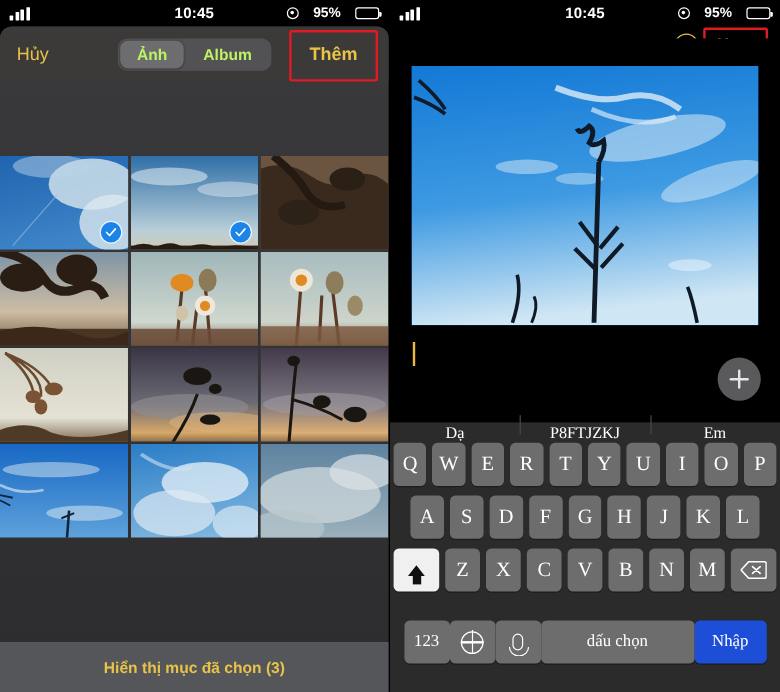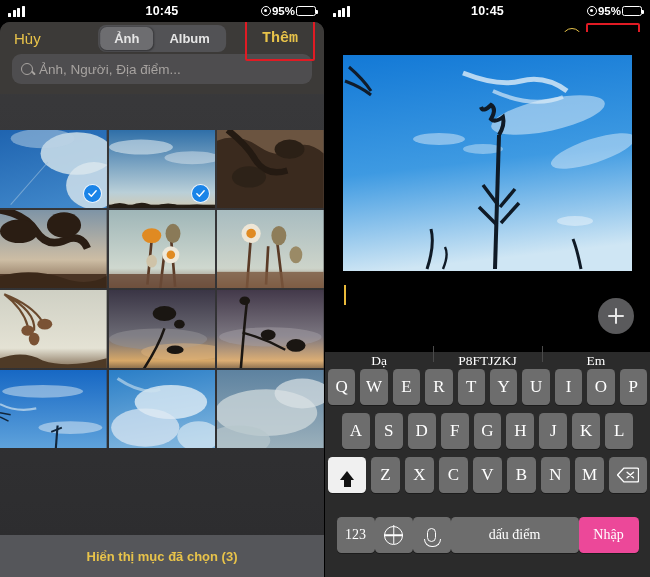--- a/index.html
+++ b/index.html
@@ -14,45 +14,45 @@
   .statusbar { position:relative; height:22px; display:flex; align-items:center;
                padding:0 8px; color:#fff; font-size:11px; font-weight:bold; }
   .sb-left { display:flex; align-items:flex-end; gap:1.5px; height:11px; }
   .sb-bar { width:3px; background:#fff; border-radius:0.5px; }
   .sb-bar.b1 { height:4px; }
   .sb-bar.b2 { height:6.5px; }
   .sb-bar.b3 { height:9px; }
   .sb-bar.b4 { height:11px; }
   .sb-time { position:absolute; left:0; right:0; text-align:center; font-size:12.5px;
              font-weight:bold; letter-spacing:.2px; }
-  .sb-right { margin-left:auto; display:flex; align-items:center; gap:1px; z-index:2; }
+  .sb-right { margin-left:auto; display:flex; align-items:center; gap:12px; z-index:2; }
   .loc-icon { width:10px; height:10px; border:1.4px solid #fff; border-radius:50%;
               position:relative; }
   .loc-icon:after { content:""; position:absolute; left:2.2px; top:2.2px; width:3px;
               height:3px; background:#fff; border-radius:50%; }
   .sb-pct { font-size:11.5px; font-weight:bold; }
   .batt { width:20px; height:10px; border:1.3px solid #fff; border-radius:2.5px;
           position:relative; padding:1px; }
   .batt:after { content:""; position:absolute; right:-3px; top:3px; width:1.6px; height:4px;
           background:#fff; border-radius:0 1px 1px 0; }
   .batt-fill { height:100%; background:#fff; border-radius:1px; }
 
   
   .sheet { position:absolute; top:22px; left:0; right:0; bottom:0;
            background:linear-gradient(#3a3a3c, #2c2c2e); border-radius:10px 10px 0 0;
            overflow:hidden; }
-  .sheet-header { position:relative; height:32px; display:flex; align-items:center;
+  .sheet-header { position:relative; height:46px; display:flex; align-items:center;
                   padding:0 14px; background:#3c3a38; }
   .btn-huy { color:#e8c34a; font-size:15px; }
   .seg { position:absolute; left:50%; transform:translateX(-50%);
          background:#525255; border-radius:8px; padding:2px; display:flex; gap:2px; }
-  .seg-item { padding:4px 14px; border-radius:6.5px; color:#e5e5e5; font-size:13px;
+  .seg-item { padding:4px 14px; border-radius:6.5px; color:#bef264; font-size:13px;
               font-weight:600; }
   .seg-item.active { background:#6d6d70; box-shadow:0 0.5px 2px rgba(0,0,0,.4); }
-  .btn-them-wrap { margin-left:auto; position:relative;font-family:Liberation Mono, monospace; }
+  .btn-them-wrap { margin-left:auto; position:relative; }
   .btn-them { color:#e8c34a; font-size:15px; font-weight:600; padding:6px 12px; }
   .hl-box { position:absolute; border:2.5px solid #e01b24; border-radius:2px;
             pointer-events:none; }
 
   .searchbar { padding:0 12px 10px; background:#3c3a38; }
   .search-field { height:30px; background:rgba(118,118,128,.32); border-radius:9px;
                   display:flex; align-items:center; padding:0 9px; gap:6px; }
   .search-ph { color:#a7a3a0; font-size:13.5px; }
   .mag { width:12px; height:12px; border:1.6px solid #a7a3a0; border-radius:50%;
          position:relative; flex:none; }
@@ -109,21 +109,21 @@
   .key { background:#6d6d6d; color:#fff; border-radius:4.5px; height:36px;
          display:flex; align-items:center; justify-content:center; font-size:17px;
          box-shadow:0 1px 0 rgba(0,0,0,.35); flex:1; }
   .krow.r1 .key { max-width:28px; }
   .krow.r2 { padding:0 17px; }
   .krow.r2 .key { max-width:28px; }
   .key.wide { flex:0 0 38px; }
   .key.light { background:#f0f0f0; }
   .key.space { flex:0 0 128px; font-size:14px; }
   .key.fn { flex:0 0 38px; font-size:14px; }
-  .key.enter { flex:0 0 60px; font-size:14px; background:#ec4899; }
+  .key.enter { flex:0 0 60px; font-size:14px; background:#1d4ed8; }
   .krow.r4 { padding:16px 3px; gap:0;text-align:right; }
   .arrow-up { width:0; height:0; border-left:7px solid transparent; border-right:7px solid transparent;
         border-bottom:9px solid #111; position:relative; }
   .arrow-up:after { content:""; position:absolute; left:-3.5px; top:9px; width:7px; height:7px;
         background:#111; }
   .del { position:relative; width:22px; height:16px; }
   .del svg { width:22px; height:16px; }
   .globe { width:19px; height:19px; border:1.5px solid #fff; border-radius:50%; position:relative; }
   .globe:before { content:""; position:absolute; left:50%; top:-1.5px; width:1.5px; height:19px;
         background:#fff; transform:translateX(-50%); }
@@ -162,26 +162,20 @@
         <div class="seg">
           <div class="seg-item active">Ảnh</div>
           <div class="seg-item">Album</div>
         </div>
         <div class="btn-them-wrap">
           <div class="btn-them">Thêm</div>
           <div class="hl-box" style="left:-5px;top:-6px;right:-5px;bottom:-8px;"></div>
         </div>
       </div>
 
-      <div class="searchbar">
-        <div class="search-field">
-          <span class="mag"></span>
-          <span class="search-ph">Ảnh, Người, Địa điểm...</span>
-        </div>
-      </div>
 
       <div class="grid">
 
         <div class="cell">
           <svg class="img" viewBox="0 0 100 78" preserveAspectRatio="none">
               <defs>
                 <linearGradient id="g1" x1="0" y1="0" x2="0.3" y2="1">
                   <stop offset="0" stop-color="#1f64b0"></stop>
                   <stop offset="1" stop-color="#3f86c9"></stop>
                 </linearGradient>
@@ -511,19 +505,19 @@
         </div>
 
         <div class="krow r4">
           <div class="key fn">123</div>
           <div class="key fn">
               <span class="globe"></span>
             </div>
           <div class="key fn">
               <span class="mic"></span>
             </div>
-          <div class="key space">dấu điểm</div>
+          <div class="key space">dấu chọn</div>
           <div class="key enter">Nhập</div>
         </div>
       </div>
     </div>
   </div>
 </div>
 
 </body></html>

